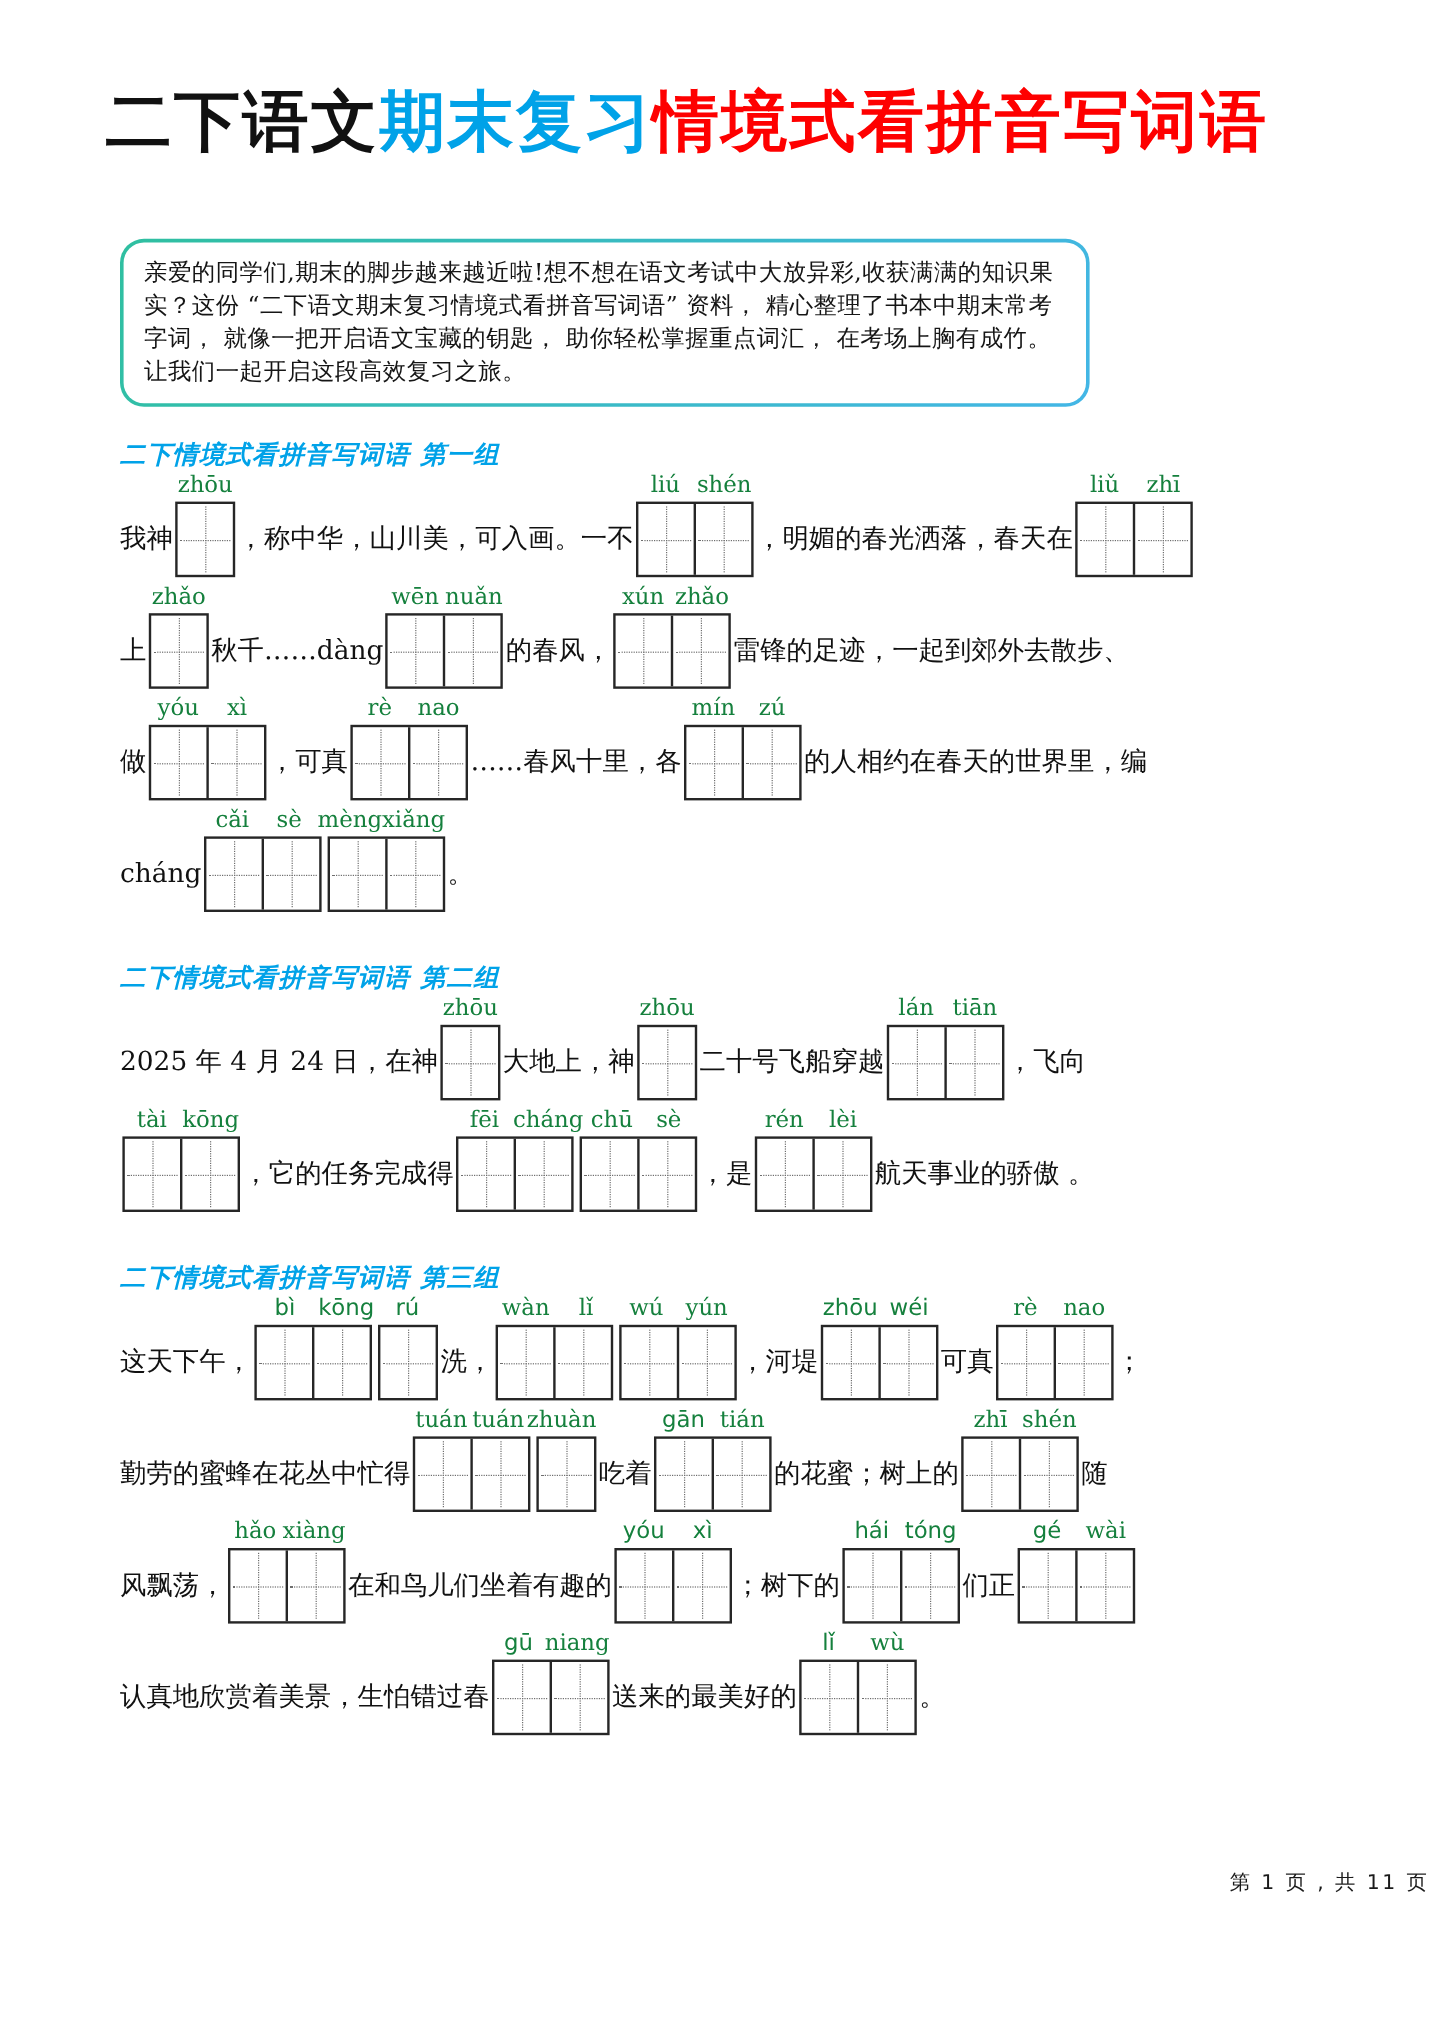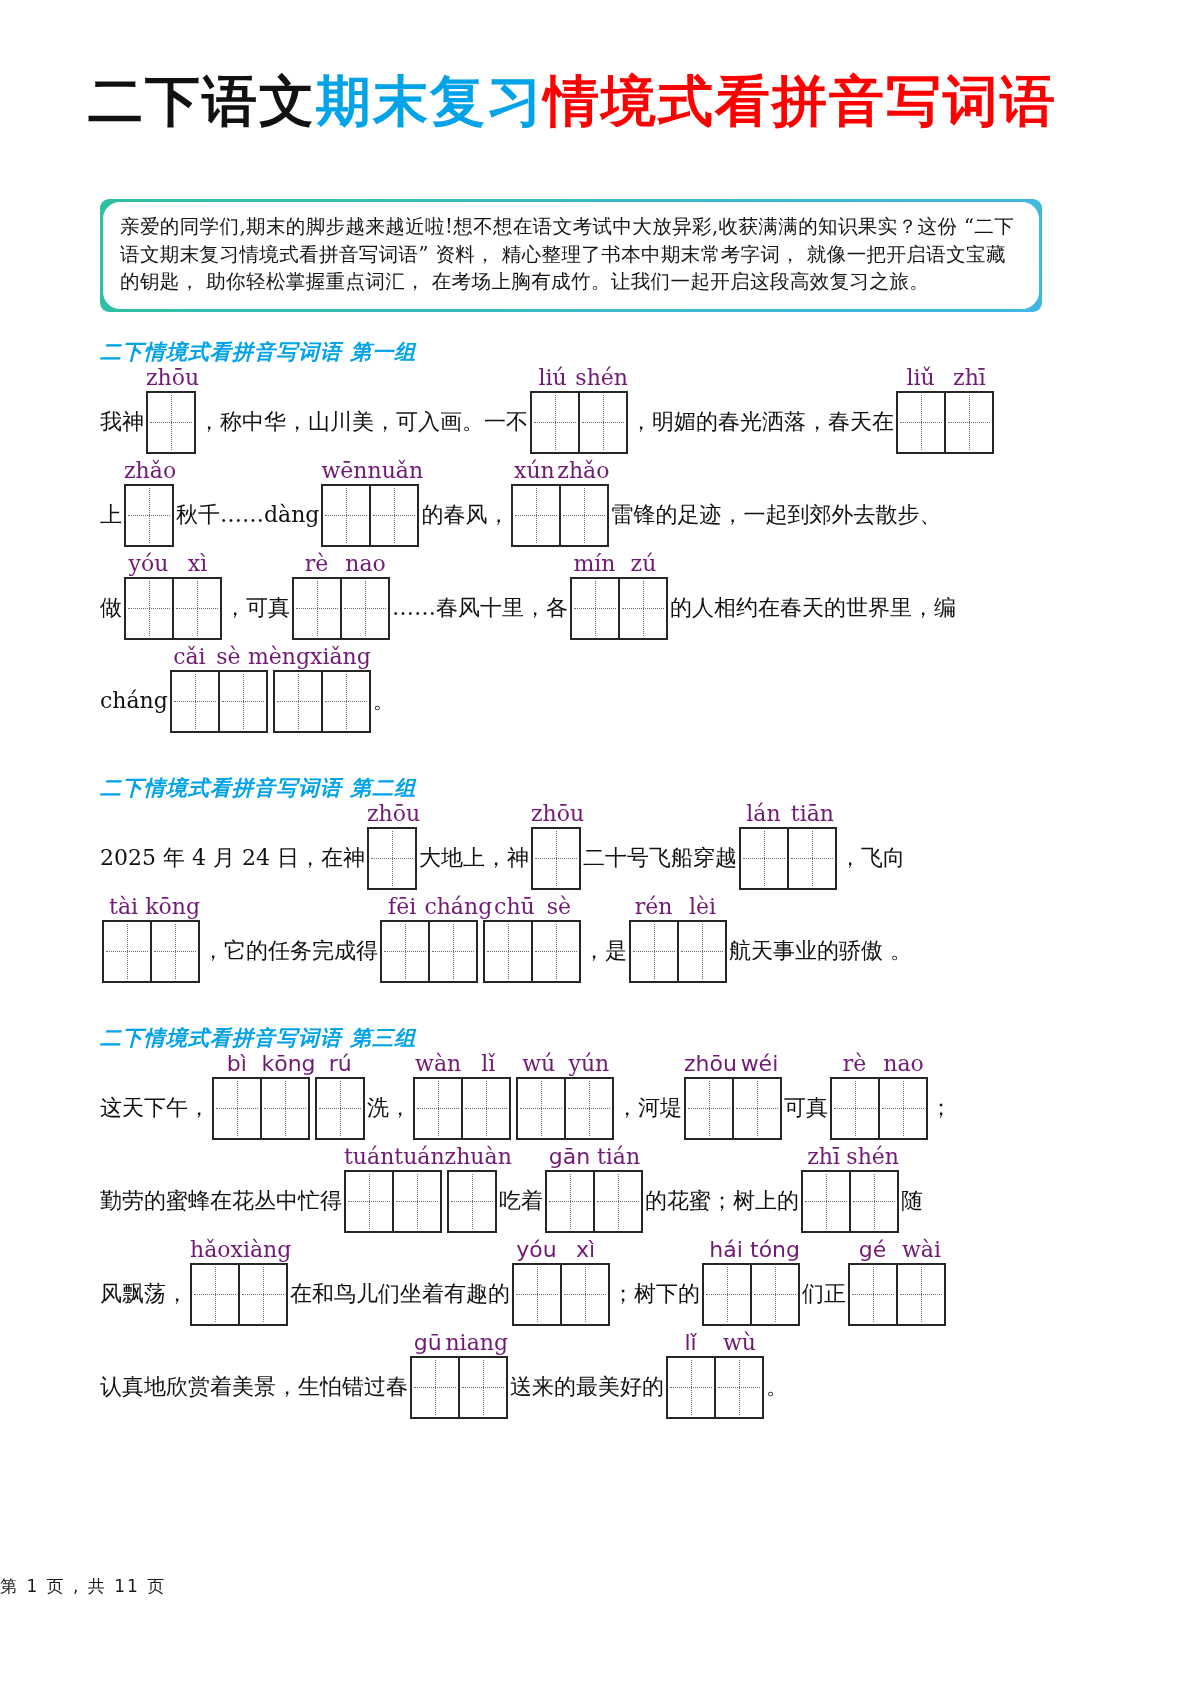--- a/index.html
+++ b/index.html
@@ -14,21 +14,21 @@
     margin:70px 0 0 -12px;
     font-size:55px;font-weight:900;letter-spacing:2px;line-height:1.15;
     font-family:Liberation Serif, serif;white-space:nowrap;
   }
   .title .t-black{color:#111111;}
   .title .t-blue{color:#00A2E8;}
   .title .t-red{color:#FE0000;}
 
   
   .intro-wrap{
-    margin-top:66px;width:942px;border-radius:9px;padding:3px;
+    margin-top:66px;width:808px;border-radius:20px;padding:3px;
     background:linear-gradient(120deg,#2FBFA0,#43B6E6);
     box-sizing:border-box;
   }
   .intro-inner{
     background:#ffffff;border-radius:17px;padding:11px 17px 13px 17px;
     font-size:19.5px;line-height:27.5px;letter-spacing:0.4px;color:#151515;
   }
 
   
   .sec-heading{
@@ -41,41 +41,41 @@
   .line{
     display:flex;align-items:center;flex-wrap:nowrap;
     height:93px;font-size:22px;line-height:30px;white-space:pre;
   }
   .txt{flex:0 0 auto;}
 
   
   .group{position:relative;display:inline-flex;flex:0 0 auto;gap:5px;margin:0 2px;}
   .py{
     position:absolute;left:0;right:0;bottom:100%;margin-bottom:3px;
-    display:flex;font-size:22px;line-height:21px;white-space:normal;
-    font-family:"DejaVu Serif","Liberation Serif",serif;color:#701a75;
+    display:flex;font-size:19px;line-height:21px;white-space:normal;
+    font-family:"DejaVu Serif","Liberation Serif",serif;color:#15803d;
   }
   .py span{flex:1;text-align:center;}
   .py span.b{font-family:"DejaVu Sans","Liberation Sans",sans-serif;font-weight:400;}
 
   .wbox{display:inline-flex;border:2px solid #262626;background:#fff;}
   .cell{width:46px;height:59px;position:relative;border-left:2px solid #262626;box-sizing:content-box;}
   .cell:first-child{border-left:none;}
   .cell::before{
     content:"";position:absolute;left:50%;top:2px;bottom:2px;
     border-left:1.5px dotted #6e6e6e;
   }
   .cell::after{
     content:"";position:absolute;top:50%;left:2px;right:2px;
     border-top:1.5px dotted #6e6e6e;
   }
 
   
   .footer{
-    position:absolute;left:0;bottom:86px;width:100%;text-align:left;
+    position:absolute;left:0;bottom:104px;width:100%;text-align:right;
     font-family:"DejaVu Sans","Liberation Sans",sans-serif;
     font-size:17px;letter-spacing:2px;color:#1a1a1a;
   }
 </style>
 </head>
 <body>
 
 <div class="content">
 
   <h1 class="title"><span class="t-black">二下语文</span><span class="t-blue">期末复习</span><span class="t-red">情境式看拼音写词语</span></h1>

